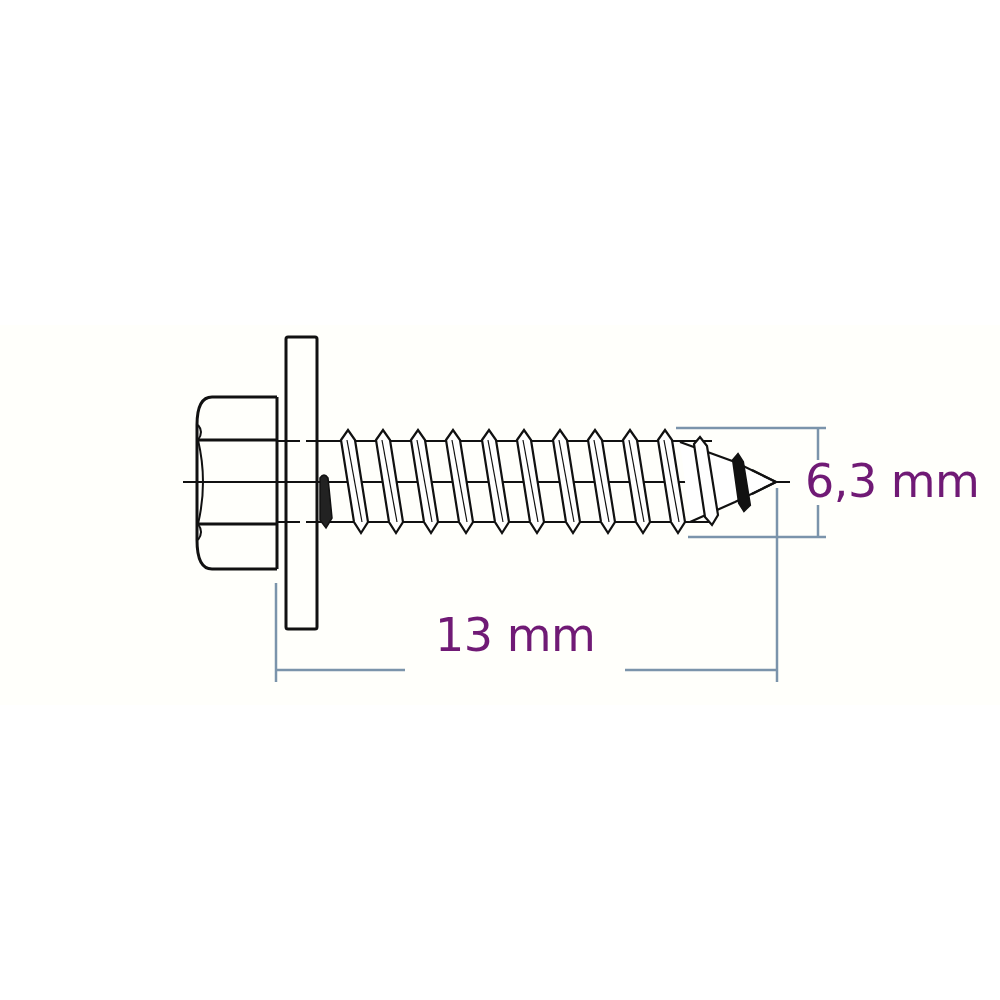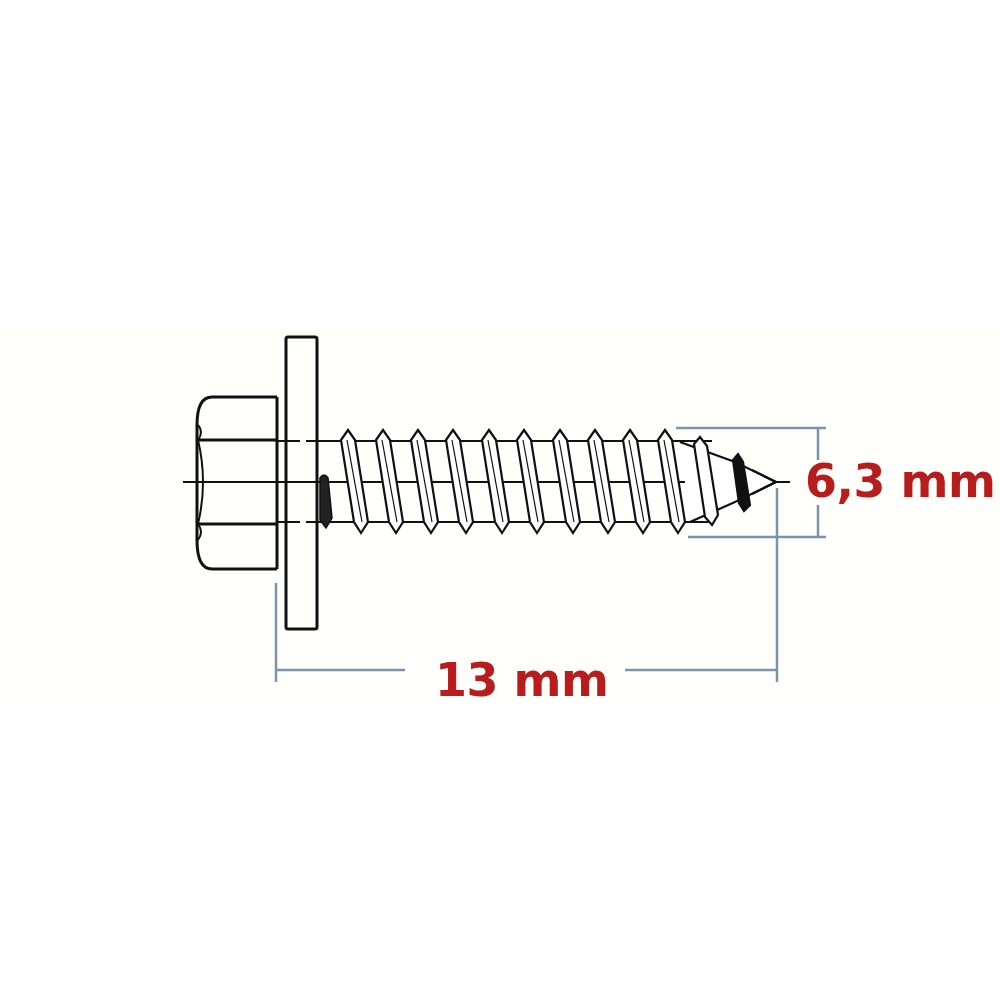--- a/index.html
+++ b/index.html
@@ -15,29 +15,28 @@
       width: 1000px; height: 1000px;
     }
     .band {
       position: absolute; left: 0; top: 325px;
       width: 1000px; height: 380px;
       background: #fffffb;
     }
     svg { position: absolute; left: 0; top: 0; }
     .dim-label {
       position: absolute;
-      color: #b91c1c;
+      color: #701a75;
       font-size: 46px;
       line-height: 1;
       letter-spacing: -0.5px;
       white-space: nowrap;
-      font-weight: bold;
     }
     .dim-diameter { left: 805px; top: 458px; }
-    .dim-length { left: 435px; top: 657px; }
+    .dim-length { left: 435px; top: 612px; }
   </style>
 </head>
 <body>
 
 <div class="canvas">
   <div class="band"></div>
 
   <svg width="1000" height="1000" viewBox="0 0 1000 1000">
 
     <line x1="183" y1="482" x2="790" y2="482" stroke="#111" stroke-width="2"></line>

